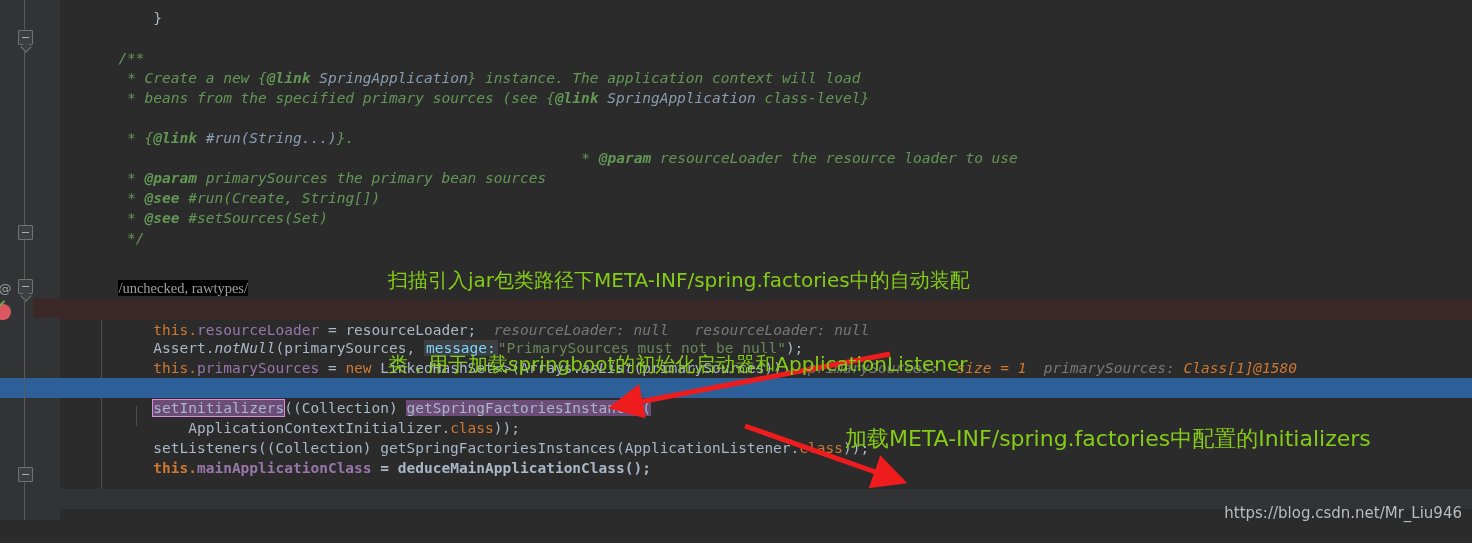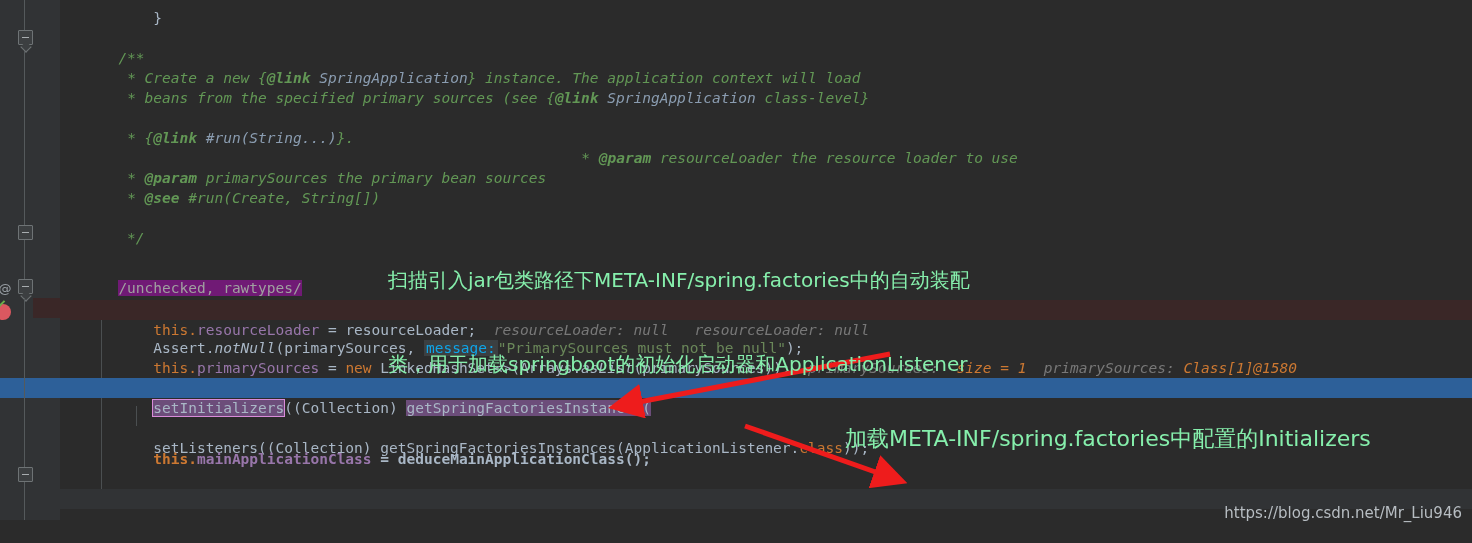--- a/index.html
+++ b/index.html
@@ -78,36 +78,36 @@
   .cmt     { color: #629755; font-style: italic; }
   .cmt-tag { color: #629755; font-style: italic; font-weight: bold; }
   .cmt-lnk { color: #8a9cb0; font-style: italic; }
   .ital    { font-style: italic; }
 
   .hint {
     color: #787878; font-style: italic;
   }
   .hint-num { color: #cc7832; font-style: italic; }
   .param-chip {
-    background: #3b3f41; color: #0ea5e9; font-style: normal;
+    background: #3b3f41; color: #7dd3fc; font-style: normal;
     border-radius: 0; padding: 0 2px;
   }
   .suppress {
-    background: #701a75; color: #a0a0a0;
+    background: #000000; color: #a0a0a0; font-family: Liberation Serif, serif;
   }
   .sel-strong {
     background: #6c4d7a; 
   }
   .caret-box {
     background: #6c4d7a; outline: 1px solid #d98cd9; margin-top: 44px;
   }
 
   
   .anno {
-    position: absolute; color: #86efac; white-space: pre;
+    position: absolute; color: #84cc16; white-space: pre;
     font-family: "DejaVu Sans", sans-serif; font-size: 19px; line-height: 26px;
     z-index: 20;
   }
   .arrow { position: absolute; z-index: 19; }
 
   
   .wm-bar {
     position: absolute; left: 0; bottom: 0; width: 1472px; height: 23px;
     background: #2b2b2b; z-index: 30;
   }
@@ -157,20 +157,23 @@
     </div>
 
     <div class="row" style="top:148px;">
       <span class="cmt"> </span><span class="cmt">*</span><span class="cmt"> </span><span class="cmt-tag">@param</span><span class="cmt"> primarySources the primary bean sources</span>
     </div>
 
     <div class="row" style="top:168px;">
       <span class="cmt"> </span><span class="cmt">*</span><span class="cmt"> </span><span class="cmt-tag">@see</span><span class="cmt"> #run(Create, String[])</span>
     </div>
 
+    <div class="row" style="top:188px;">
+      <span class="cmt"> </span><span class="cmt">*</span><span class="cmt"> </span><span class="cmt-tag">@see</span><span class="cmt"> #setSources(Set)</span>
+    </div>
 
     <div class="row" style="top:208px;">
       <span class="cmt"> */</span>
     </div>
 
     <div class="row" style="top:258px;">
       <span class="suppress">/unchecked, rawtypes/</span>
     </div>
 
     <div class="row" style="top:278px;">
@@ -190,26 +193,29 @@
     </div>
 
     <div class="row" style="top:358px;">
       <span class="plain">    </span><span class="kw">this.</span><span class="fld">webApplicationType</span><span class="plain"> = WebApplicationType.</span><span class="ital plain">deduceFromClasspath</span><span class="plain">();</span><span class="hint">  </span><span class="hint">webApplicationType: SERVLET</span>
     </div>
 
     <div class="row sel" style="top:378px;">
       <span class="plain">    </span><span class="caret-box">setInitializers</span><span class="plain">((Collection) </span><span class="sel-strong">getSpringFactoriesInstances</span><span class="sel-strong">(</span>
     </div>
 
+    <div class="row" style="top:398px;">
+      <span class="plain">        </span><span class="plain">ApplicationContextInitializer.</span><span class="kw">class</span><span class="plain">));</span>
+    </div>
 
     <div class="row" style="top:418px;">
       <span class="plain">    </span><span class="plain">setListeners((Collection) getSpringFactoriesInstances(ApplicationListener.</span><span class="kw">class</span><span class="plain">));</span>
     </div>
 
-    <div class="row" style="top:429px;font-weight:bold;">
+    <div class="row" style="top:438px;font-weight:bold;">
       <span class="plain">    </span><span class="kw">this.</span><span class="fld">mainApplicationClass</span><span class="plain"> = deduceMainApplicationClass();</span>
     </div>
 
     <div class="row" style="top:468px;">
       <span class="plain">}</span>
     </div>
 
     <div class="row" style="top:528px;">
       
     </div>

